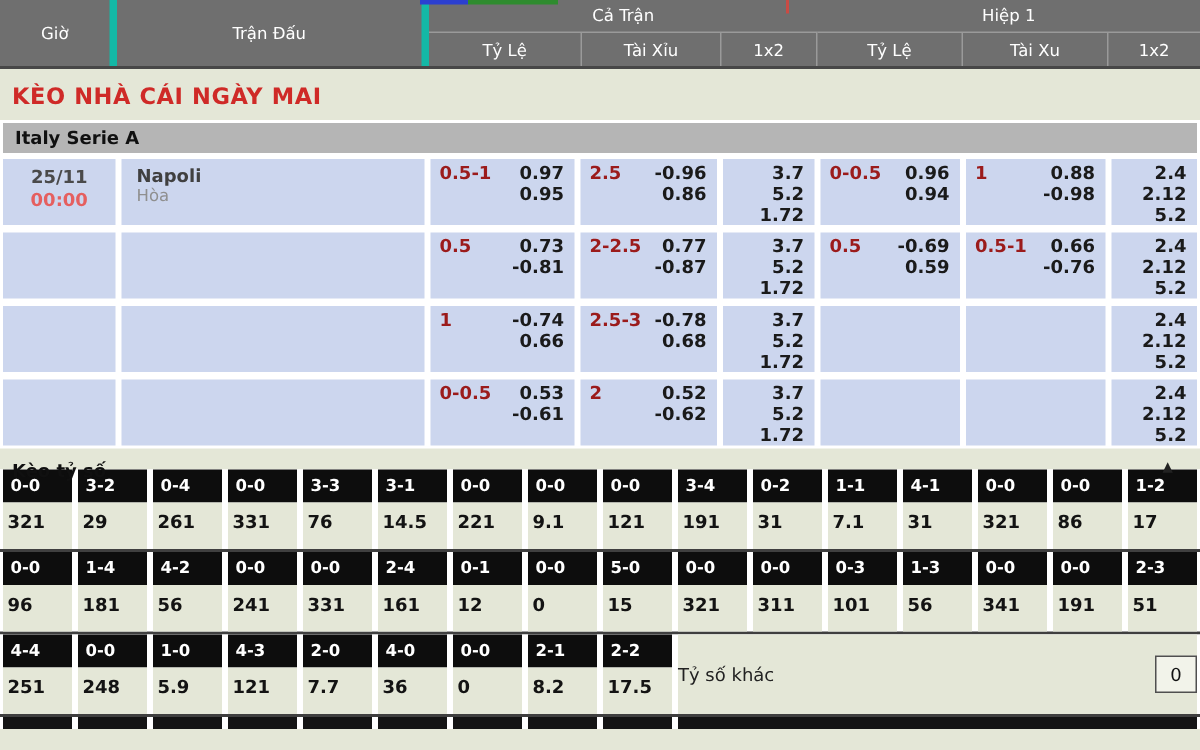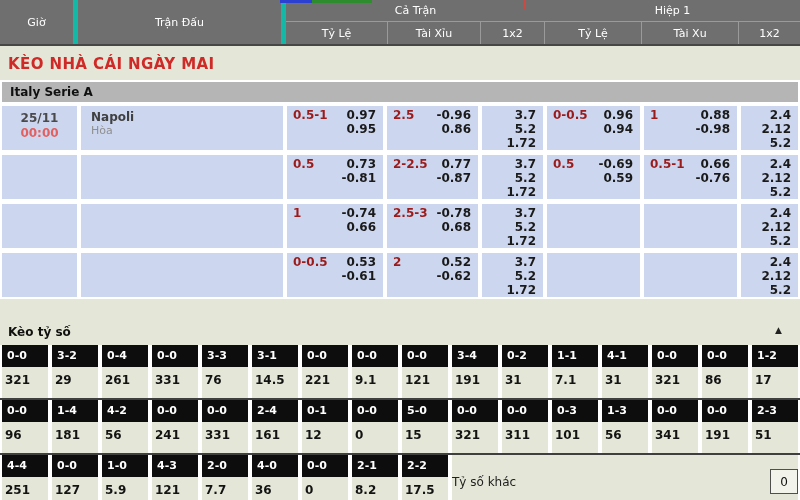--- a/index.html
+++ b/index.html
@@ -43,21 +43,21 @@
   .mtime{color:#e55f5f;line-height:15px;}
   .teams-cell{padding:4px 0 0 10px;font-size:12px;cursor:pointer;}
   .home{color:#404040;font-weight:bold;line-height:14px;}
   .away{color:#141414;font-weight:bold;line-height:14px;}
   .draw{color:#8f8f8f;line-height:14px;font-size:11px;}
   .ocell{position:relative;font-size:12px;cursor:pointer;}
   .ocell .line{position:absolute;left:6px;top:2px;color:#9b1b1b;font-weight:bold;line-height:15px;}
   .ocell .vals{position:absolute;right:7px;top:2px;text-align:right;font-weight:bold;color:#1a1a1a;}
   .ocell .vals span{display:block;line-height:14px;}
   
-  .score-bar{height:28px;box-sizing:border-box;padding:8px 8px 0;position:relative;font-size:12px;font-weight:bold;color:#101010;margin-top:18px;}
+  .score-bar{height:14px;box-sizing:border-box;padding:8px 8px 0;position:relative;font-size:12px;font-weight:bold;color:#101010;}
   .score-bar .arrow{position:absolute;right:18px;top:8px;font-size:9px;color:#222;cursor:pointer;font-weight:normal;}
   .score-table{background:#fff;}
   .srow{display:flex;gap:4px;padding:0 2px;border-bottom:2px solid #3f3f3f;background:#fff;}
   .scol{width:46px;cursor:pointer;}
   .s-head{height:22px;background:#0d0d0d;color:#fff;font-weight:bold;font-size:11px;line-height:22px;padding-left:5px;box-sizing:border-box;}
   .s-val{height:31px;background:#e4e7d7;color:#131313;font-weight:bold;font-size:12px;padding:6px 0 0 3px;box-sizing:border-box;}
   .smerged{flex:1;order:99;background:#e4e7d7;display:flex;align-items:center;justify-content:space-between;gap:8px;font-size:12px;color:#222;}
   .other-input{width:26px;height:23px;border:1px solid #4f4f4f;background:#f2f3ea;text-align:center;font-size:12px;font-family:inherit;padding:0;color:#111;}
   
   .bstrip{display:flex;gap:4px;padding:0 2px;height:8px;background:#fff;}
@@ -520,21 +520,21 @@
       <input class="other-input" value="0" style="">
     </div>
 
       <div class="scol">
         <div class="s-head">4-4</div>
         <div class="s-val">251</div>
       </div>
 
       <div class="scol">
         <div class="s-head">0-0</div>
-        <div class="s-val">127</div>
+        <div class="s-val">248</div>
       </div>
 
       <div class="scol">
         <div class="s-head">1-0</div>
         <div class="s-val">5.9</div>
       </div>
 
       <div class="scol">
         <div class="s-head">4-3</div>
         <div class="s-val">121</div>

